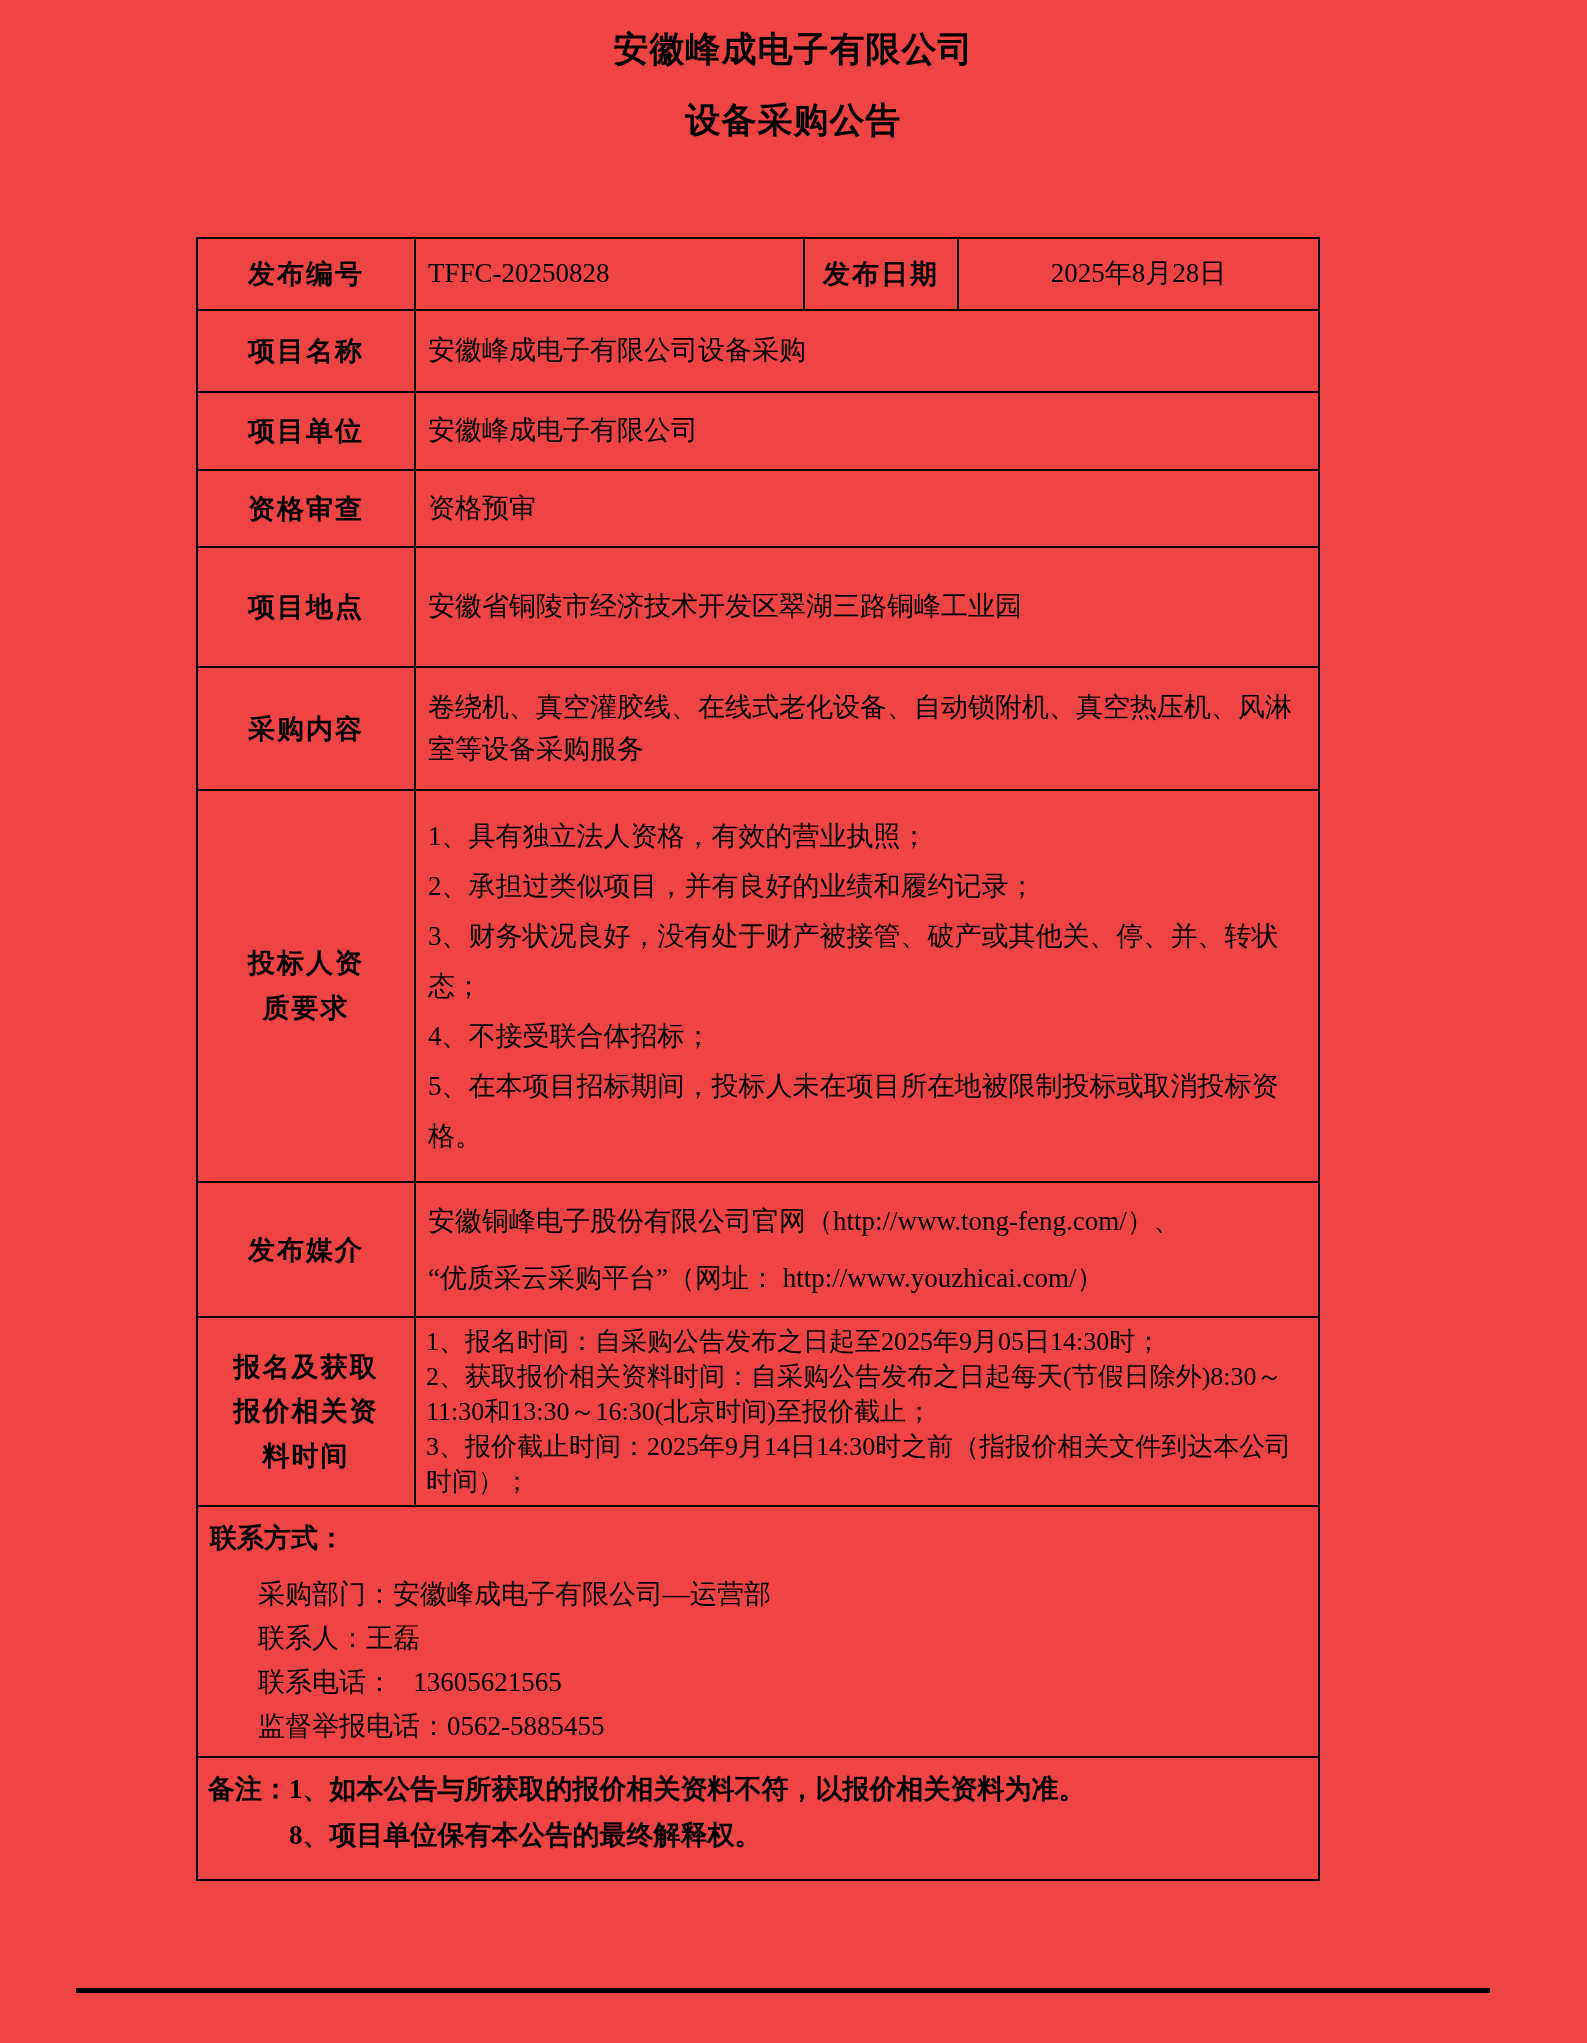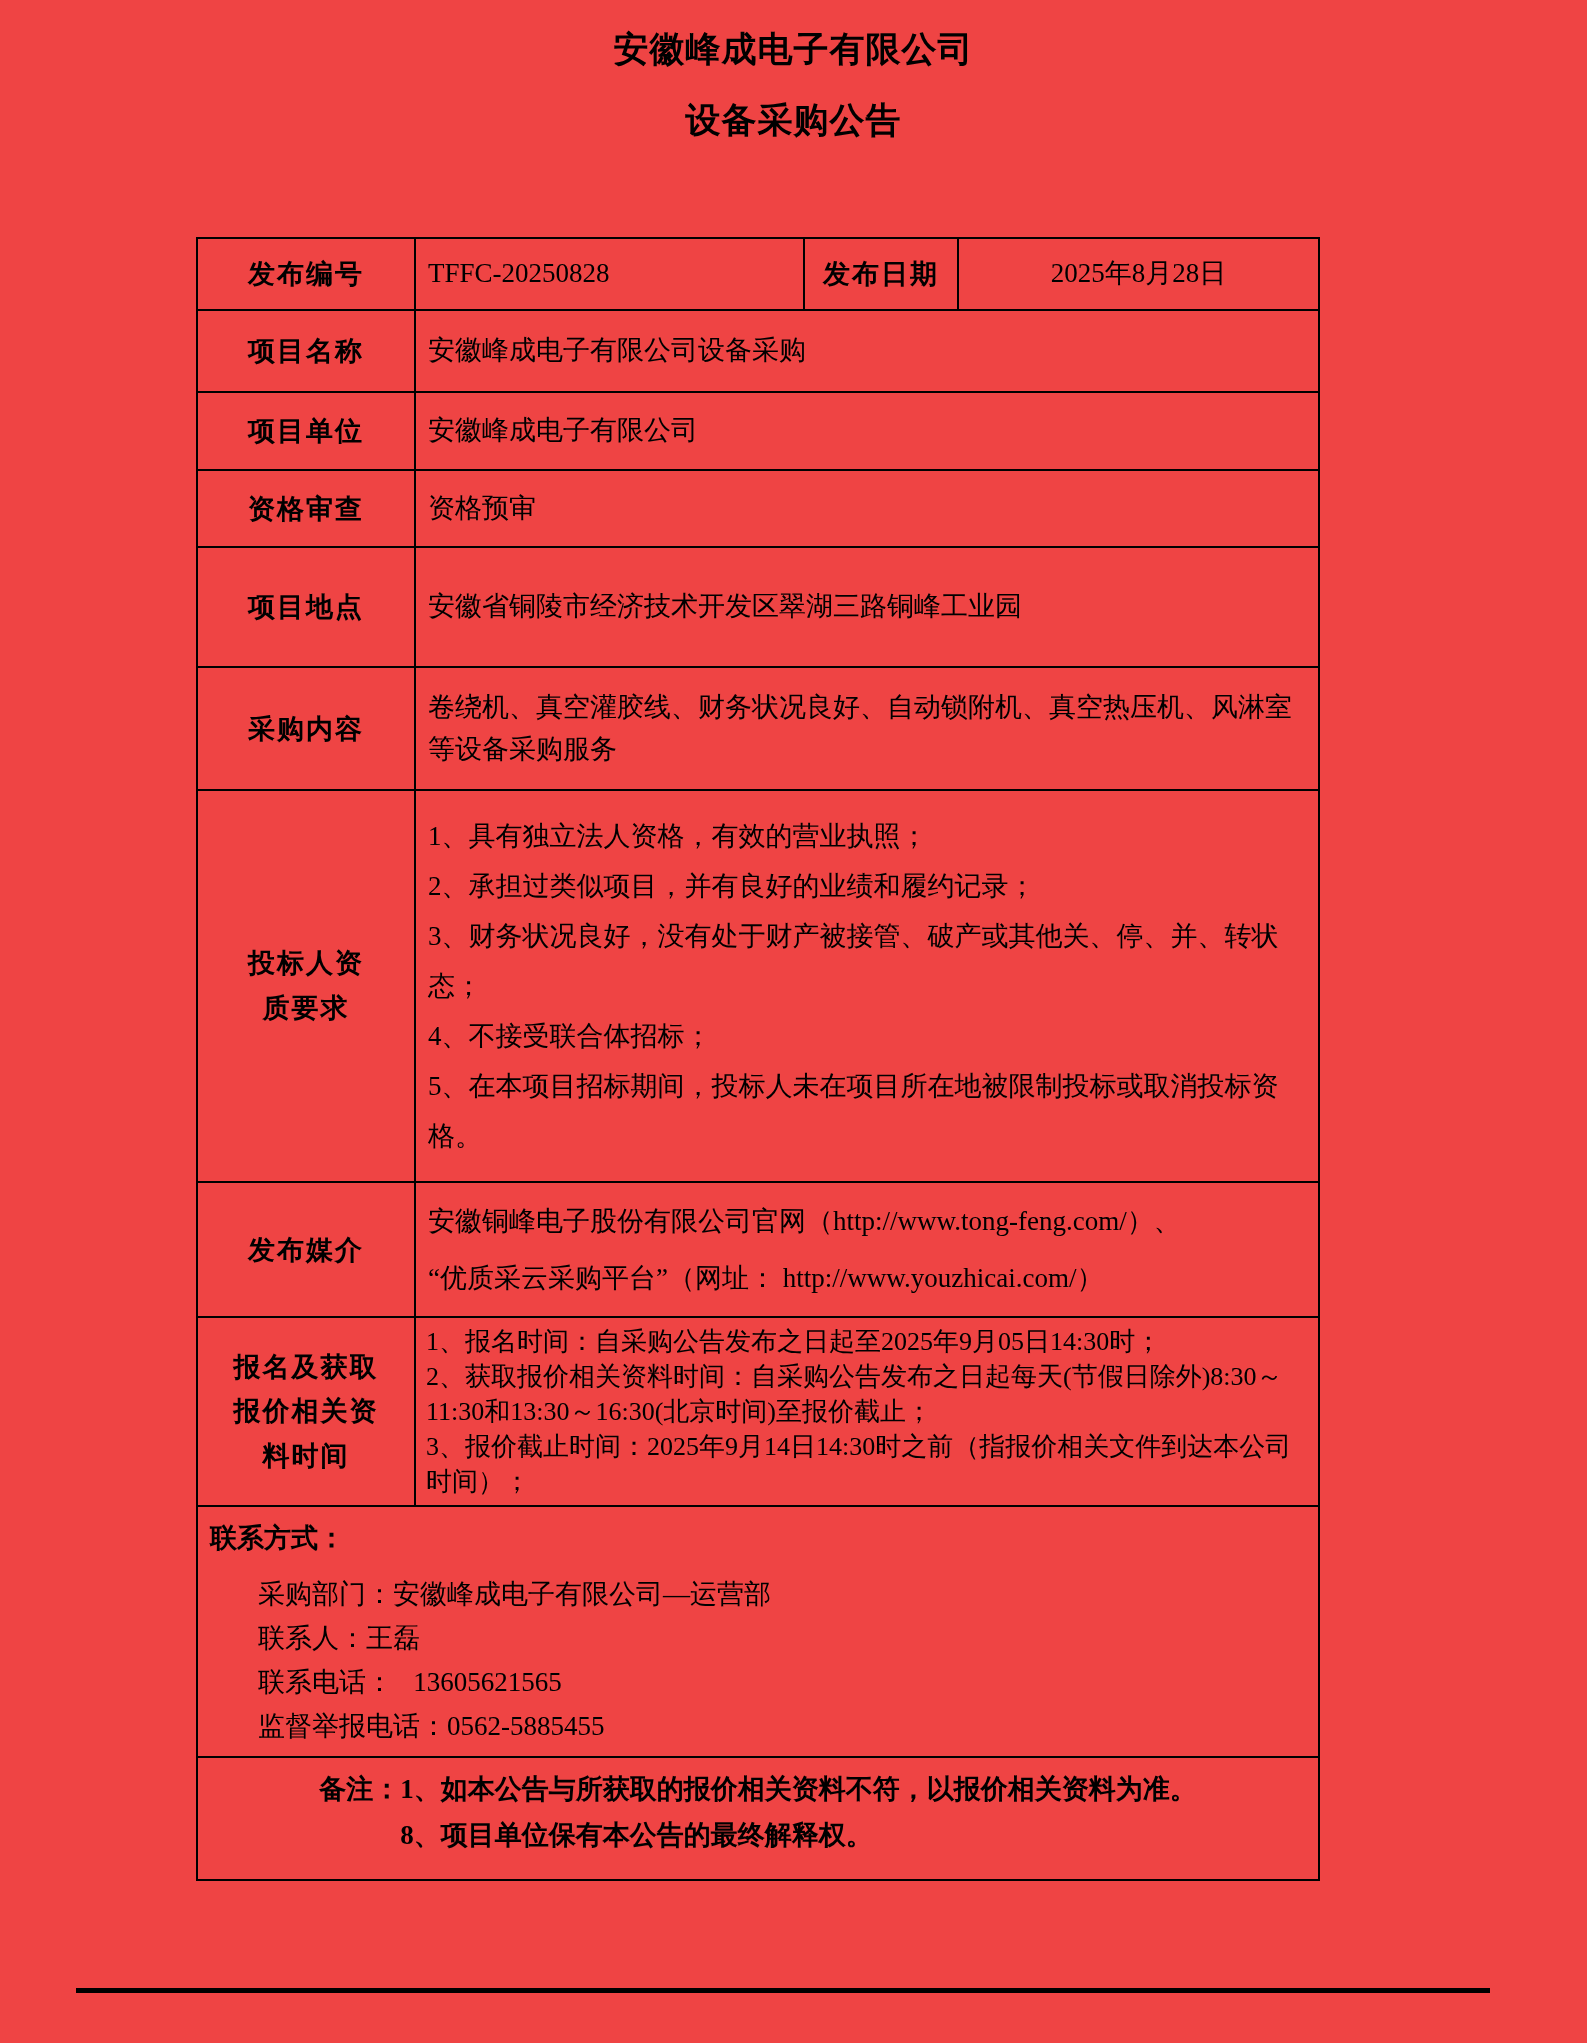--- a/index.html
+++ b/index.html
@@ -57,21 +57,21 @@
 
   td.time-cell { padding: 6px 10px; font-size: 26px; vertical-align: middle; }
   td.time-cell p { line-height: 35px; }
 
   td.contact-cell { padding: 8px 12px; vertical-align: top; }
   .contact-heading { font-weight: 700; line-height: 46px; }
   .contact-lines { margin-left: 48px; margin-top: 11px; }
   .contact-lines p { line-height: 44px; white-space: pre-wrap; }
 
   td.remarks-cell { padding: 8px 10px; vertical-align: top; font-weight: 700; }
-  .remarks-flex { display: flex; align-items: flex-start; justify-content: center; }
+  .remarks-flex { display: flex; align-items: flex-start; }
   .remarks-label { line-height: 46px; white-space: nowrap; }
   .remarks-lines p { line-height: 46px; }
 
   .footer-line {
     position: absolute;
     left: 76px; top: 1988px;
     width: 1414px; height: 5px;
     background: #000000;
   }
 </style>
@@ -114,21 +114,21 @@
       <td class="value" colspan="3">资格预审</td>
     </tr>
 
     <tr style="height:120px">
       <td class="label">项目地点</td>
       <td class="value" colspan="3">安徽省铜陵市经济技术开发区翠湖三路铜峰工业园</td>
     </tr>
 
     <tr style="height:123px">
       <td class="label">采购内容</td>
-      <td class="value" colspan="3">卷绕机、真空灌胶线、财务状况良好、自动锁附机、真空热压机、风淋室等设备采购服务</td>
+      <td class="value" colspan="3">卷绕机、真空灌胶线、在线式老化设备、自动锁附机、真空热压机、风淋室等设备采购服务</td>
     </tr>
 
     <tr style="height:352px">
       <td class="label">
         <span class="lblwrap w4">投标人资质要求</span>
       </td>
       <td class="req-cell" colspan="3">
         <p>1、具有独立法人资格，有效的营业执照；</p>
         <p>2、承担过类似项目，并有良好的业绩和履约记录；</p>
         <p>3、财务状况良好，没有处于财产被接管、破产或其他关、停、并、转状态；</p>

